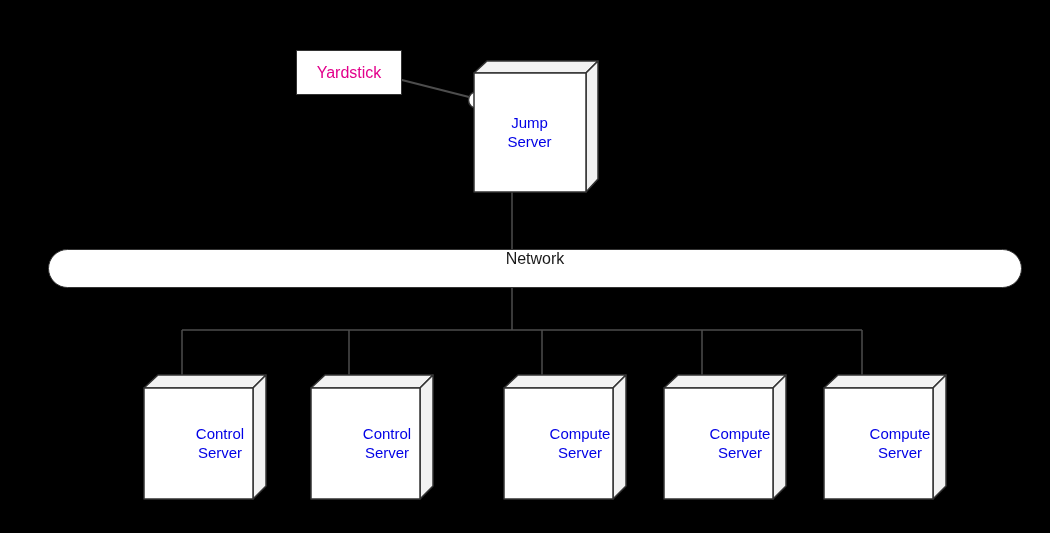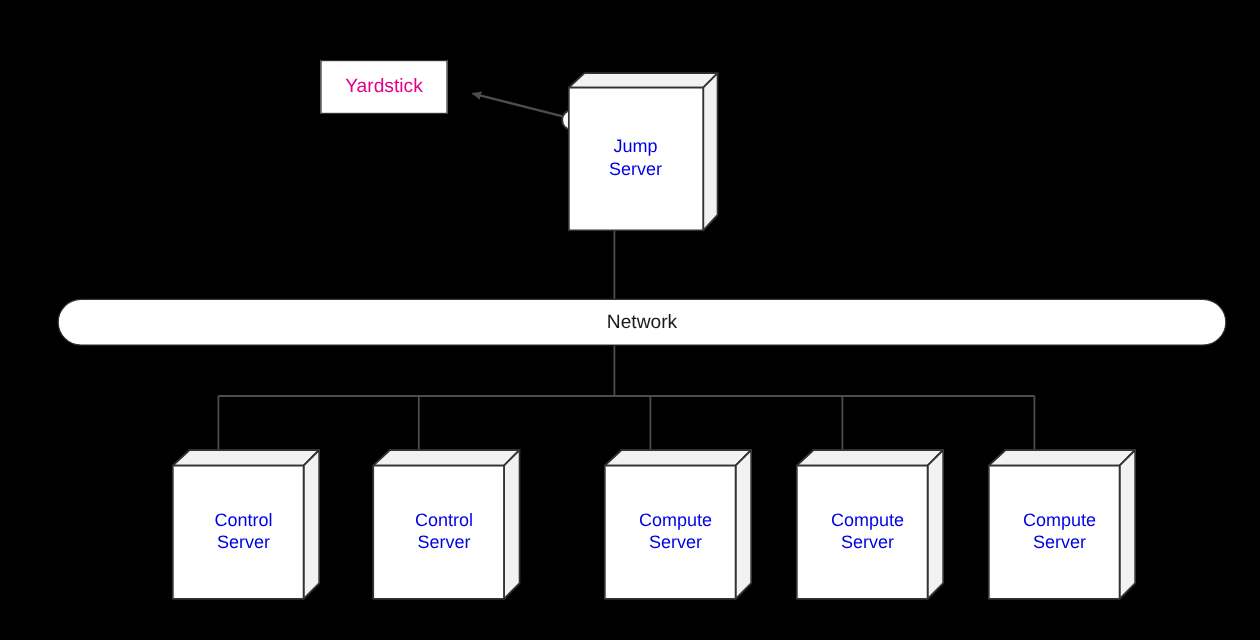--- a/index.html
+++ b/index.html
@@ -63,39 +63,39 @@
   .node-label {
     position: absolute;
     display: flex;
     align-items: center;
     justify-content: center;
     text-align: center;
     line-height: 1.25;
   }
   .server-label {
     top: 14px;
-    left: 0;
+    left: 17px;
     width: 120px;
     height: 112px;
     color: var(--server-text);
     font-size: 15px;
   }
   .server-label > span { display: inline-block; max-width: 72px; }
   .jump-label {
     top: 13px;
     left: 0;
     width: 113px;
     height: 120px;
     color: var(--server-text);
     font-size: 15px;
   }
   .jump-label > span { display: inline-block; max-width: 60px; }
   .yardstick-box {
     position: absolute;
-    left: 267px;
+    left: 296px;
     top: 50px;
     width: 106px;
     height: 45px;
     background: var(--node-fill);
     border: 1.5px solid var(--node-border);
     display: flex;
     align-items: center;
     justify-content: center;
     color: var(--yardstick-text);
     font-size: 16px;
@@ -103,21 +103,20 @@
   .network-pill {
     position: absolute;
     left: 48px;
     top: 249px;
     width: 974px;
     height: 39px;
     background: var(--node-fill);
     border: 1.5px solid var(--node-border);
     border-radius: 20px;
     display: flex;
-    align-items: center;
     justify-content: center;
     color: var(--network-text);
     font-size: 16px;
   }
 </style>
 </head>
 <body>
 
 <div class="stage">
 

